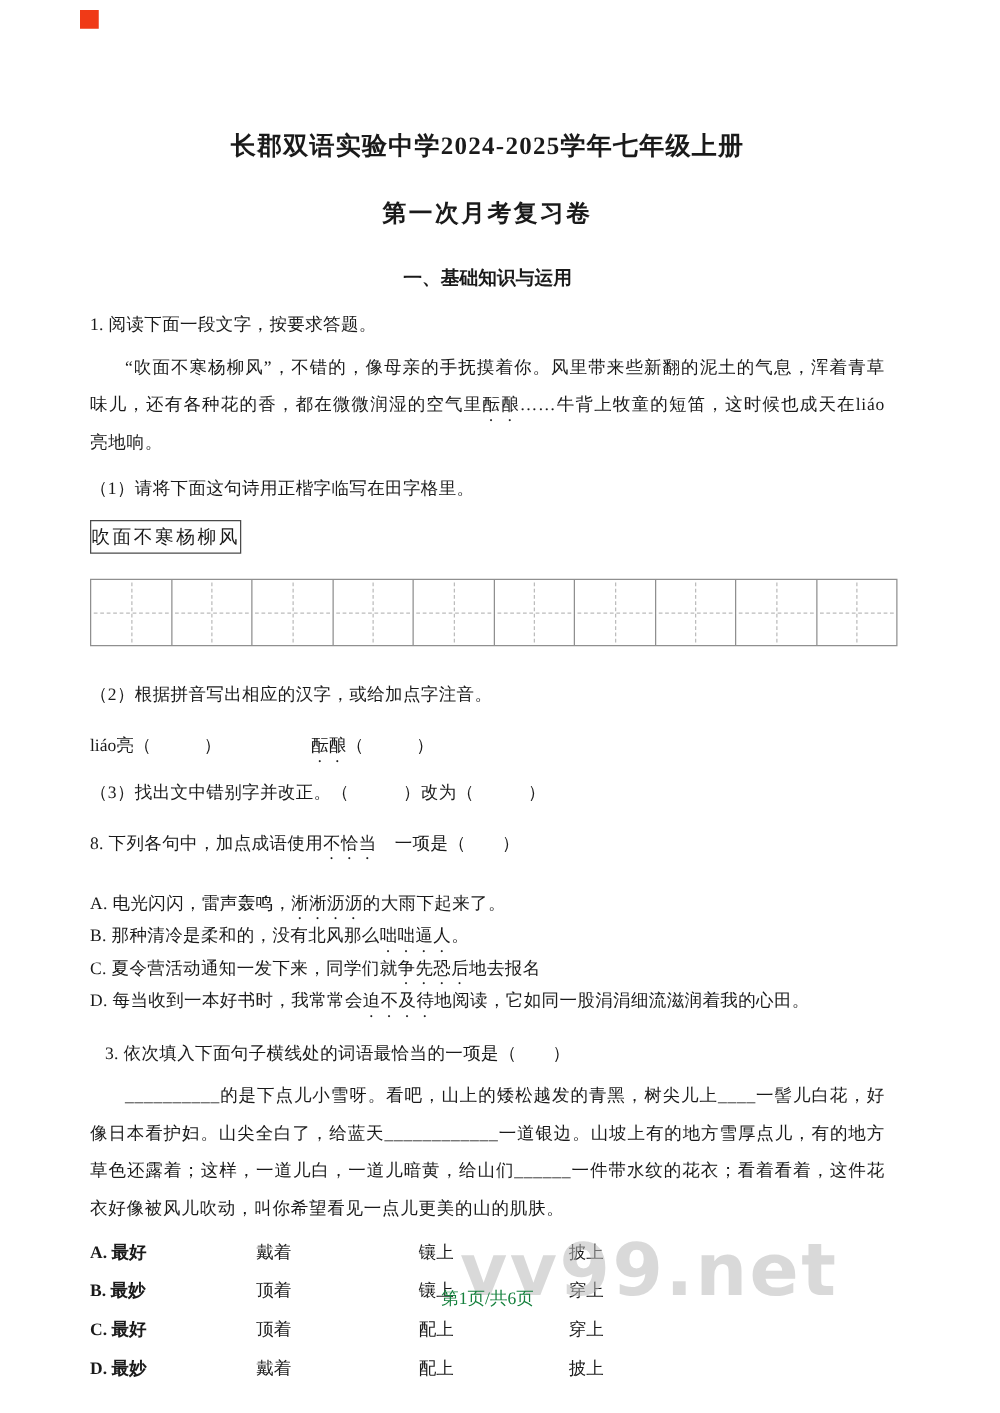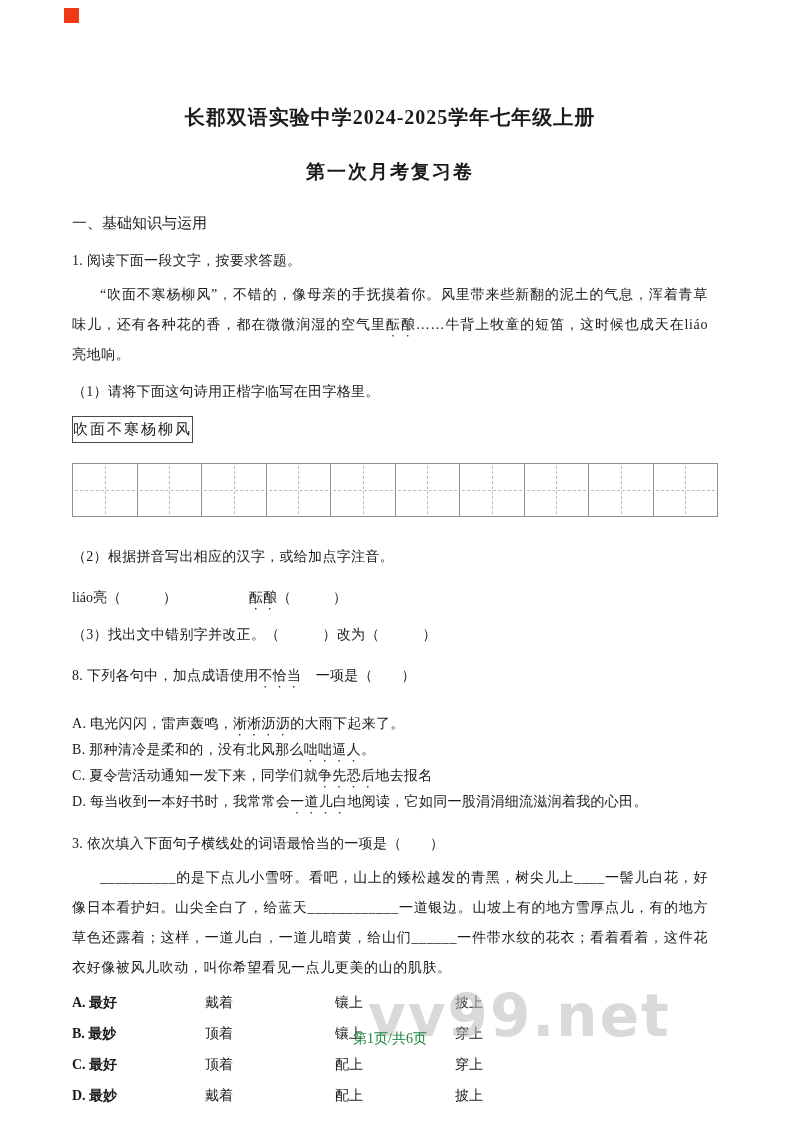--- a/index.html
+++ b/index.html
@@ -18,24 +18,24 @@
   }
   .content { padding:102px 72px 0 72px; }
   .title1 {
     text-align:center; font-size:20px; font-weight:bold;
     letter-spacing:1px; line-height:30px;
   }
   .title2 {
     text-align:center; font-size:19px; font-weight:bold;
     letter-spacing:2px; margin-top:26px; line-height:28px;
   }
-  .sec-heading { font-size:15px; font-weight:normal; margin-top:26px; line-height:22px; }
+  .sec-heading { font-size:15px; font-weight:bold; margin-top:26px; line-height:22px;text-align:center; }
   .stem { font-size:14px; margin-top:16px; line-height:22px; letter-spacing:0.3px; }
   .mt18 { margin-top:18px; }
-  .mt16 { margin-top:16px; }
+  .mt16 { margin-top:16px;margin-left:12px; }
   .passage {
     font-size:14px; line-height:30px; letter-spacing:0.6px;
     text-align:justify; text-indent:2em; margin-top:8px;
   }
   .sub { font-size:14px; margin-top:10px; line-height:24px; letter-spacing:0.3px; }
   .copybox-wrap { margin-top:12px; }
   .copybox {
     display:inline-block; border:1.5px solid #4a4a4a;
     padding:3px 0; font-size:15px; letter-spacing:2px;
   }
@@ -124,21 +124,21 @@
     </div>
 
     <div class="sub">（3）找出文中错别字并改正。（　　　）改为（　　　）</div>
 
     <div class="stem mt18"><span>8. 下列各句中，加点成语使用</span><span class="emph">不恰当</span><span>　一项是（　　）</span></div>
 
     <div class="q2-options">
       <div class="q2-option"><span>A. 电光闪闪，雷声轰鸣，</span><span class="emph">淅淅沥沥</span><span>的大雨下起来了。</span></div>
       <div class="q2-option"><span>B. 那种清冷是柔和的，没有北风那么</span><span class="emph">咄咄逼人</span><span>。</span></div>
       <div class="q2-option"><span>C. 夏令营活动通知一发下来，同学们就</span><span class="emph">争先恐后</span><span>地去报名</span></div>
-      <div class="q2-option"><span>D. 每当收到一本好书时，我常常会</span><span class="emph">一道儿白</span><span>地阅读，它如同一股涓涓细流滋润着我的心田。</span></div>
+      <div class="q2-option"><span>D. 每当收到一本好书时，我常常会</span><span class="emph">迫不及待</span><span>地阅读，它如同一股涓涓细流滋润着我的心田。</span></div>
     </div>
 
     <div class="stem mt16">3. 依次填入下面句子横线处的词语最恰当的一项是（　　）</div>
 
     <p class="passage">__________的是下点儿小雪呀。看吧，山上的矮松越发的青黑，树尖儿上____一髻儿白花，好像日本看护妇。山尖全白了，给蓝天____________一道银边。山坡上有的地方雪厚点儿，有的地方草色还露着；这样，一道儿白，一道儿暗黄，给山们______一件带水纹的花衣；看着看着，这件花衣好像被风儿吹动，叫你希望看见一点儿更美的山的肌肤。</p>
 
     <div class="q3-options">
       <div class="q3-row">
         <span class="c1">A. 最好</span>
         <span class="c2">戴着</span>

